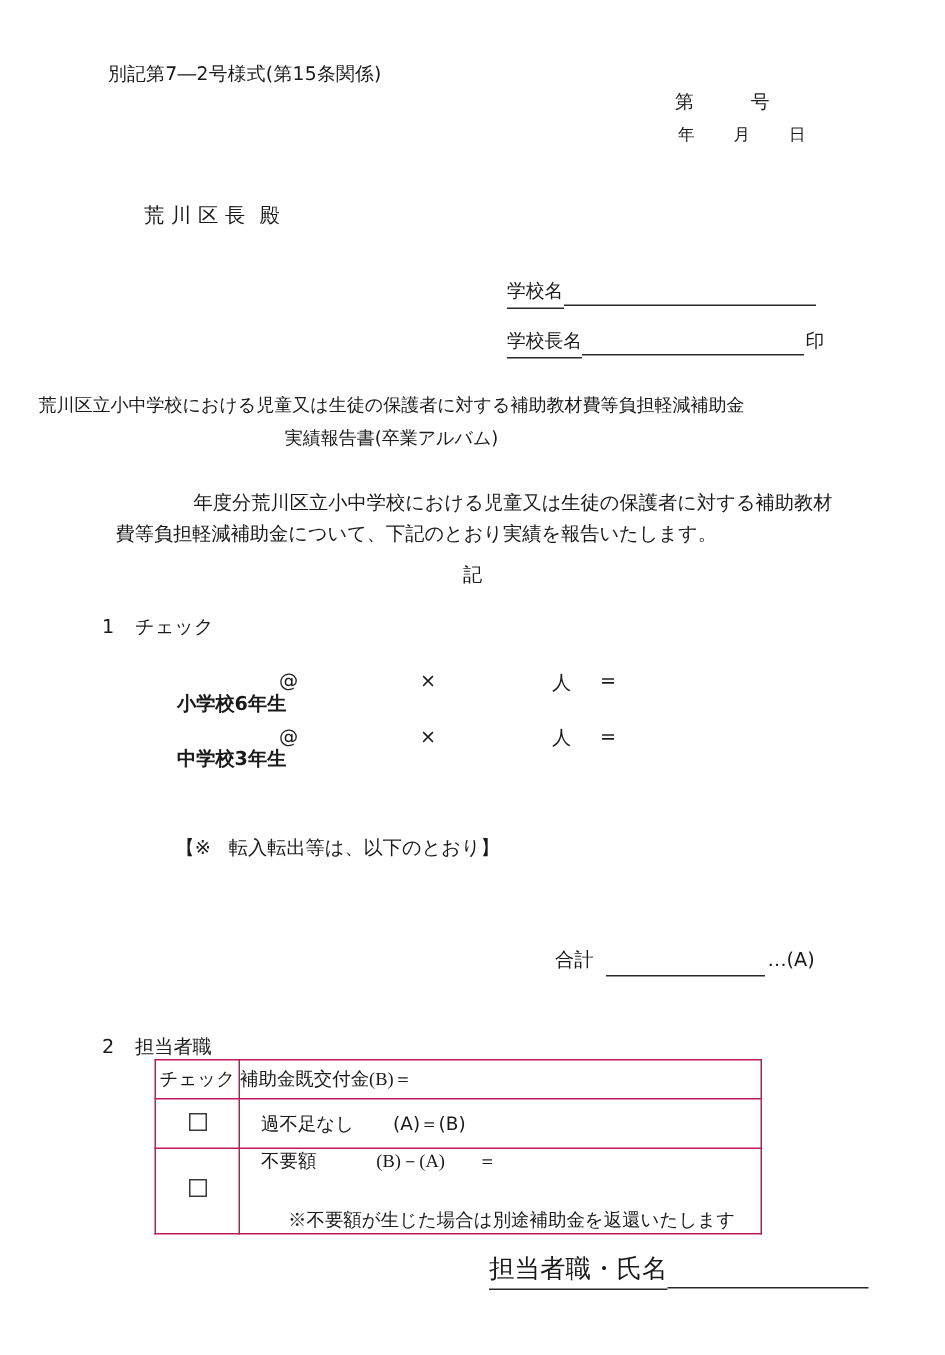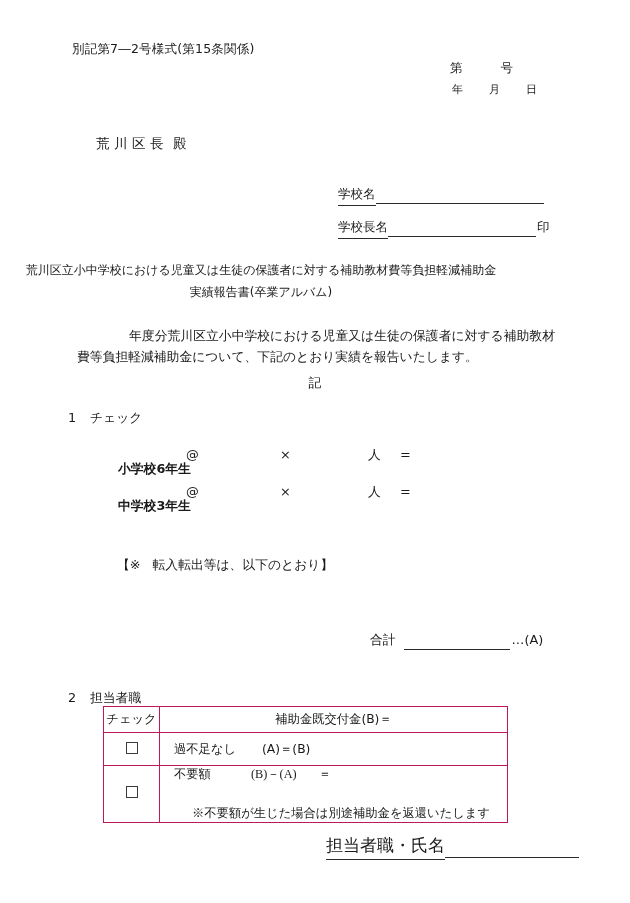--- a/index.html
+++ b/index.html
@@ -171,22 +171,22 @@
   }
   #balance-table .col-check {
     width: 55px;
     text-align: center;
   }
   #balance-table .col-body {
     padding-left: 14px;
   }
   #balance-table .row-head td { height: 25px; }
   #balance-table .row-head .col-body {
-    text-align: center;
     padding-left: 0;
+    font-family: Liberation Serif, serif;
   }
   #balance-table .row-ok td { height: 32px; }
   #balance-table .row-excess td { height: 53px; font-family: Liberation Serif, serif; }
 
   .checkbox-glyph {
     display: inline-block;
     width: 10px;
     height: 10px;
     border: 1px solid #3a3a3a;
     background: #ffffff;

